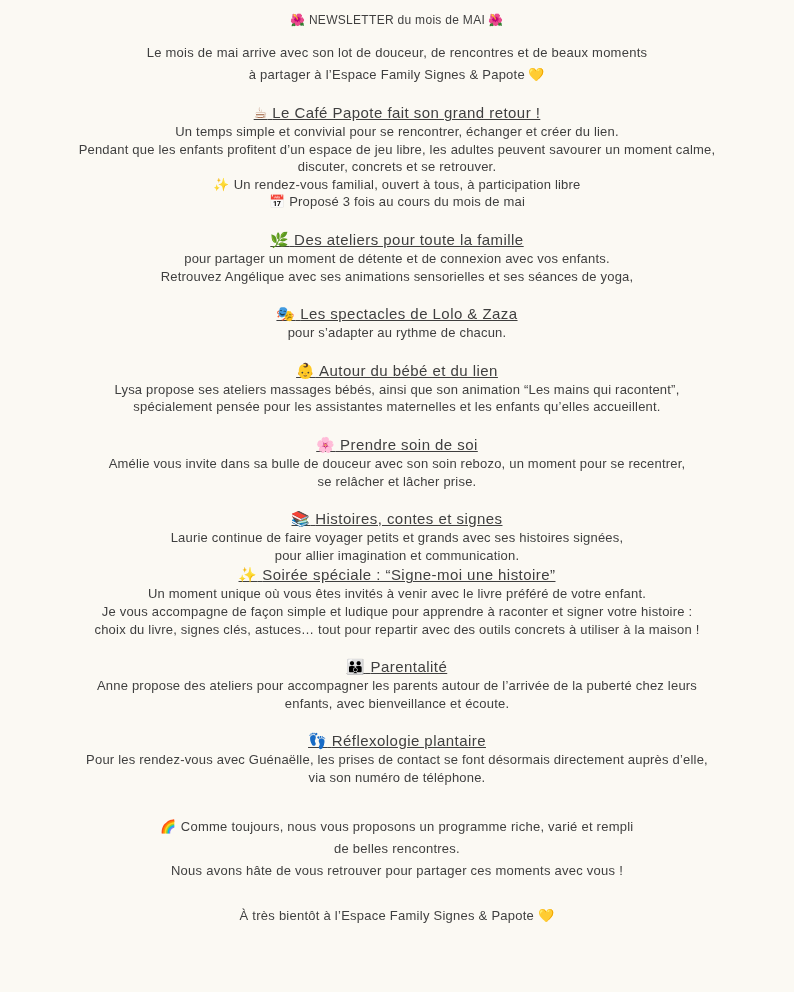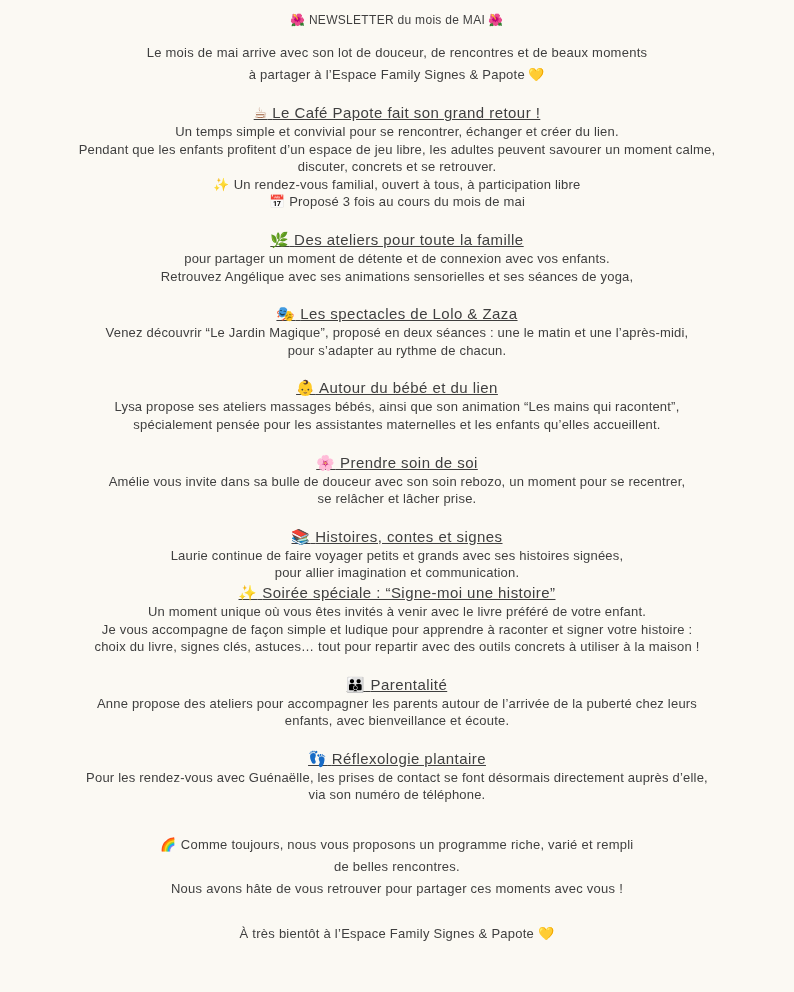--- a/index.html
+++ b/index.html
@@ -101,21 +101,20 @@
     </div>
     <div class="body-line">pour partager un moment de détente et de connexion avec vos enfants.</div>
     <div class="body-line">Retrouvez Angélique avec ses animations sensorielles et ses séances de yoga,</div>
   </section>
 
   <section class="nl-section">
     <div class="section-heading">
       <span class="emoji ic-purple">🎭</span>
       <span>Les spectacles de Lolo &amp; Zaza</span>
     </div>
-    <div class="body-line">Venez découvrir “Le Jardin Magique”, proposé en deux séances : une le matin et une l’après-midi,</div>
     <div class="body-line">pour s’adapter au rythme de chacun.</div>
   </section>
 
   <section class="nl-section">
     <div class="section-heading">
       <span class="emoji ic-baby">👶</span>
       <span>Autour du bébé et du lien</span>
     </div>
     <div class="body-line">Lysa propose ses ateliers massages bébés, ainsi que son animation “Les mains qui racontent”,</div>
     <div class="body-line">spécialement pensée pour les assistantes maternelles et les enfants qu’elles accueillent.</div>

